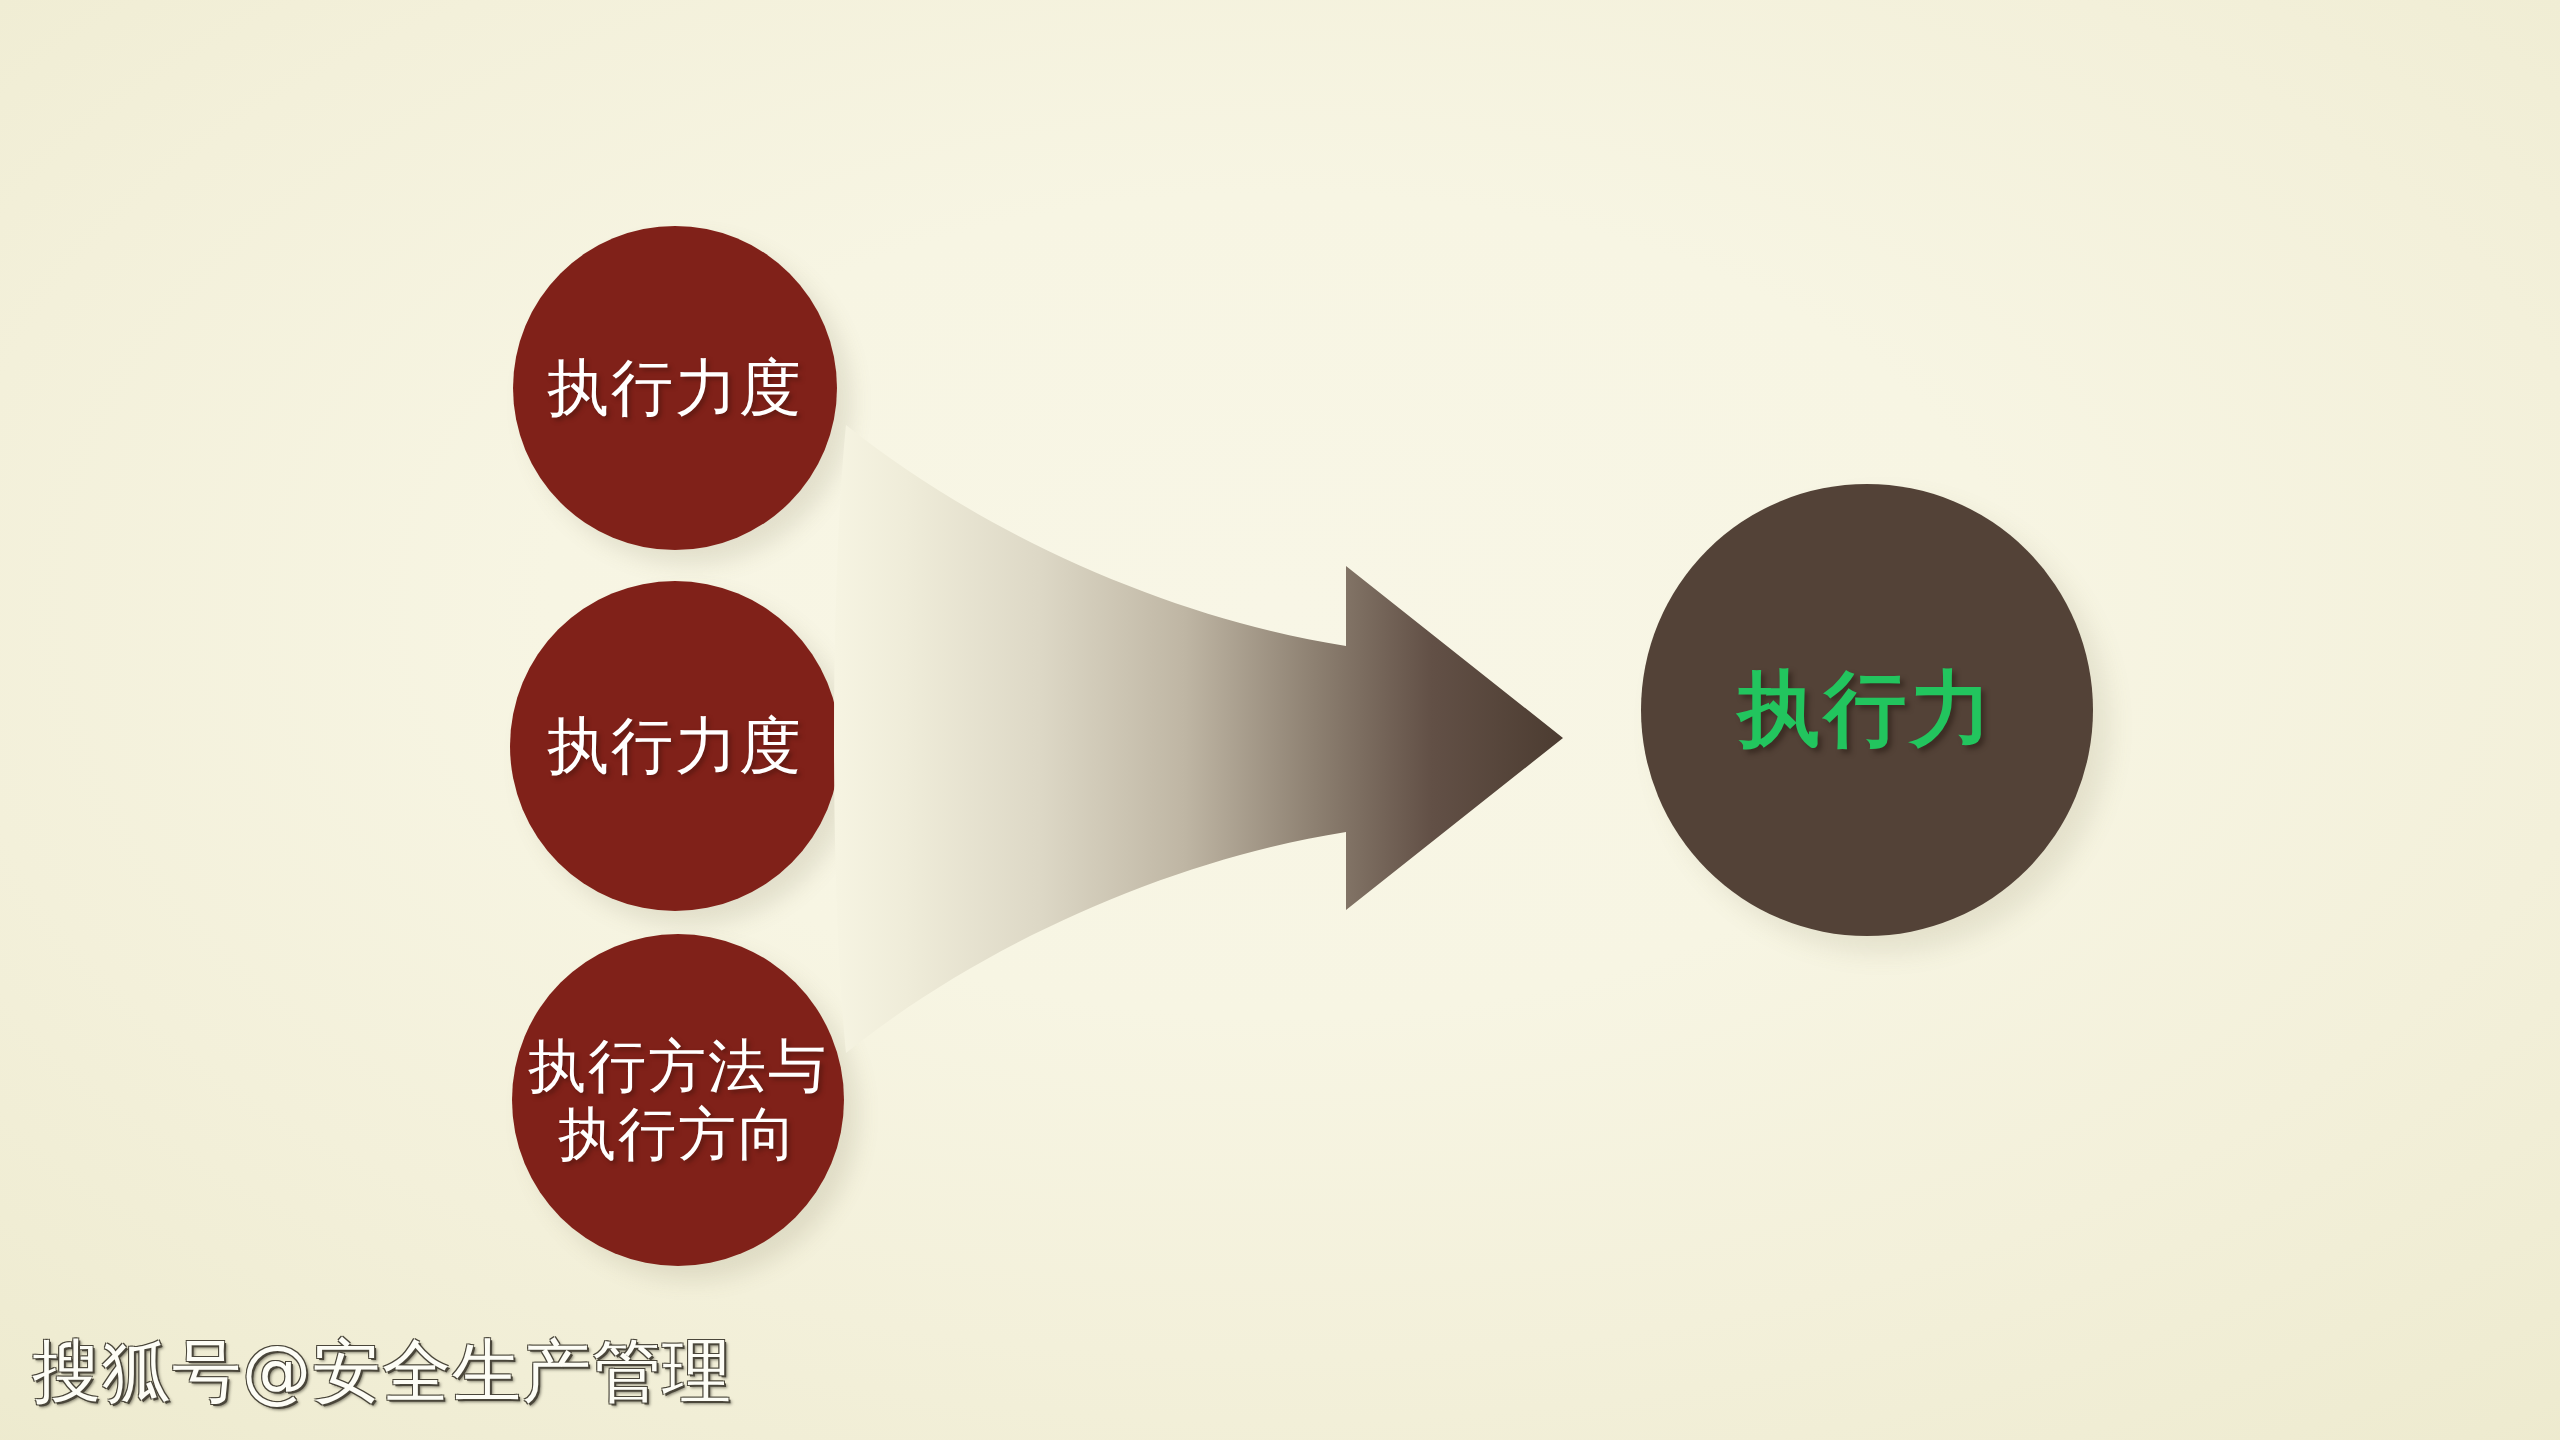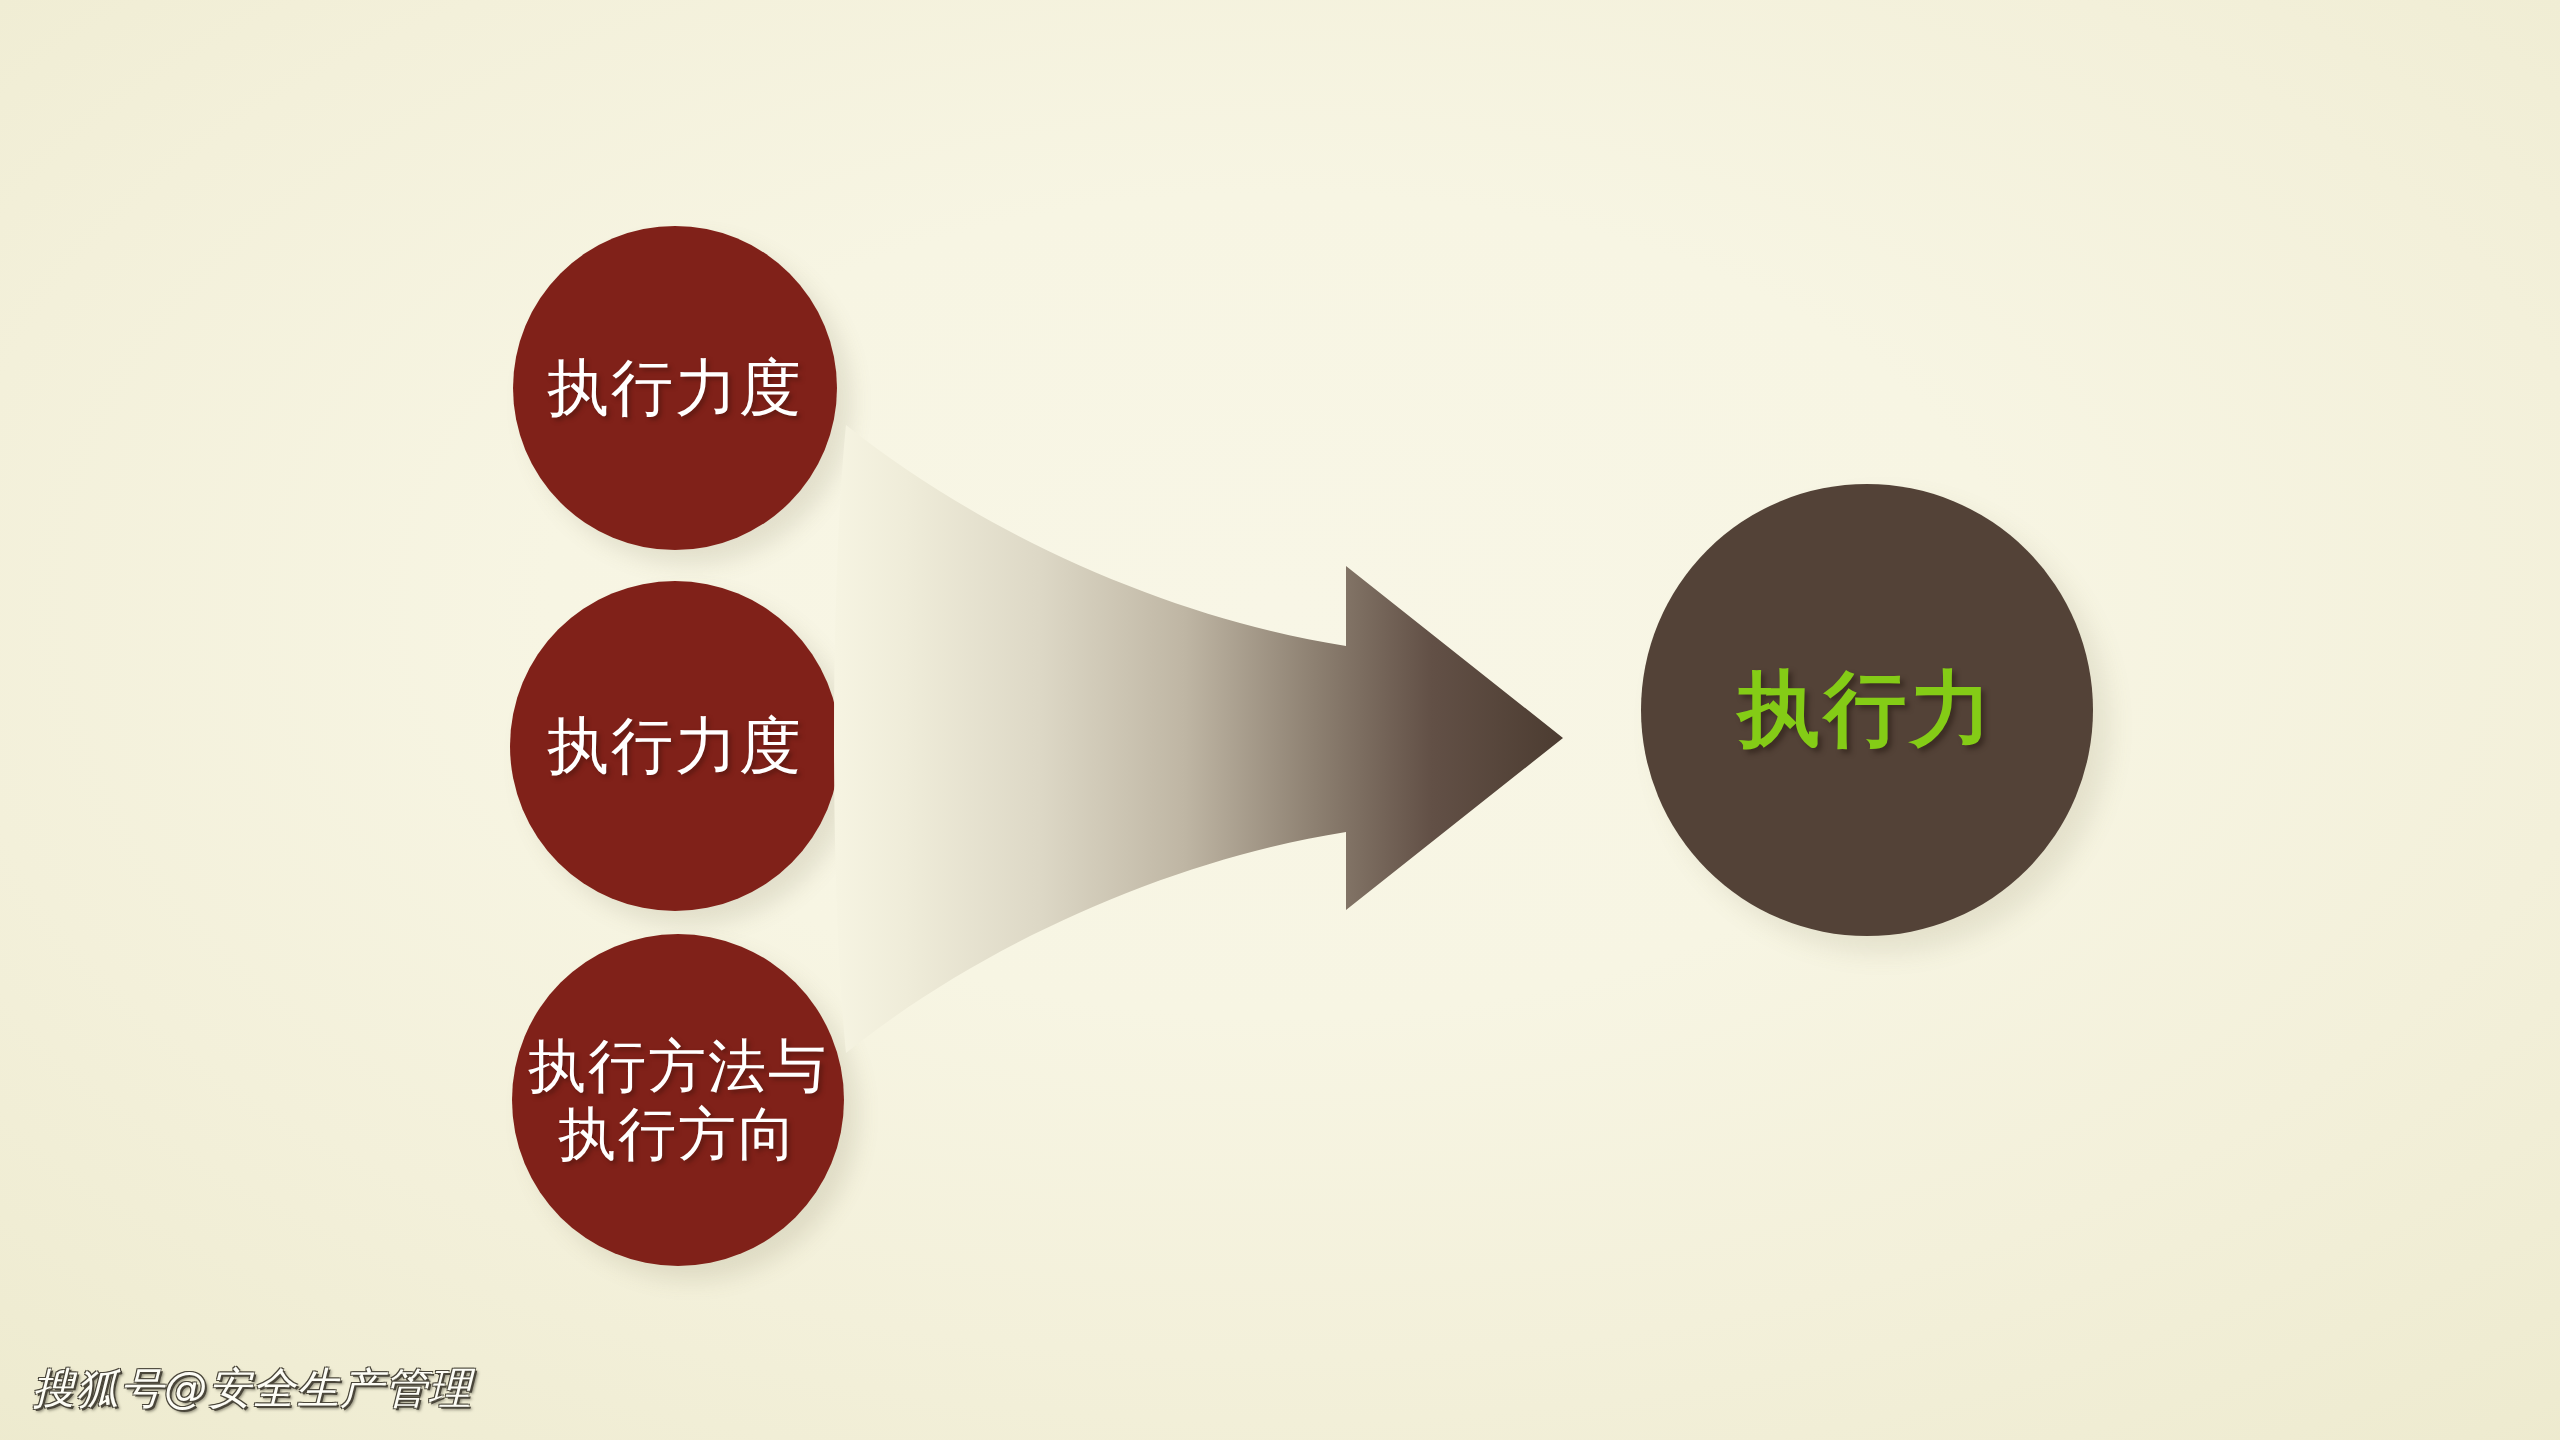--- a/index.html
+++ b/index.html
@@ -68,44 +68,43 @@
     width: 452px;
     height: 452px;
     border-radius: 50%;
     background: #534237;
     display: flex;
     align-items: center;
     justify-content: center;
     box-shadow: 16px 16px 26px rgba(120, 110, 80, 0.14);
   }
   #target-label {
-    color: #84cc16;
+    color: #22c55e;
     font-weight: bold;
     font-size: 82px;
     letter-spacing: 4px;
     text-shadow: 4px 4px 5px rgba(40, 28, 20, 0.55);
   }
 
   
   #watermark {
     position: absolute;
     left: 32px;
     bottom: 22px;
-    font-size: 43px;
+    font-size: 69px;
     color: #fdfdf6;
     letter-spacing: 1px;
     font-weight: normal;
     text-shadow:
        2px  2px 0 #4a463a,
       -1px -1px 0 #4a463a,
        1px -1px 0 #4a463a,
       -1px  1px 0 #4a463a,
        3px  3px 3px rgba(40,38,28,0.55);
     white-space: nowrap;
-    font-style: italic;
   }
 </style>
 </head>
 <body>
 
 <div id="stage">
 
   <div id="circle-1" class="src-circle">
     <span class="src-label">执行力度</span>
   </div>

